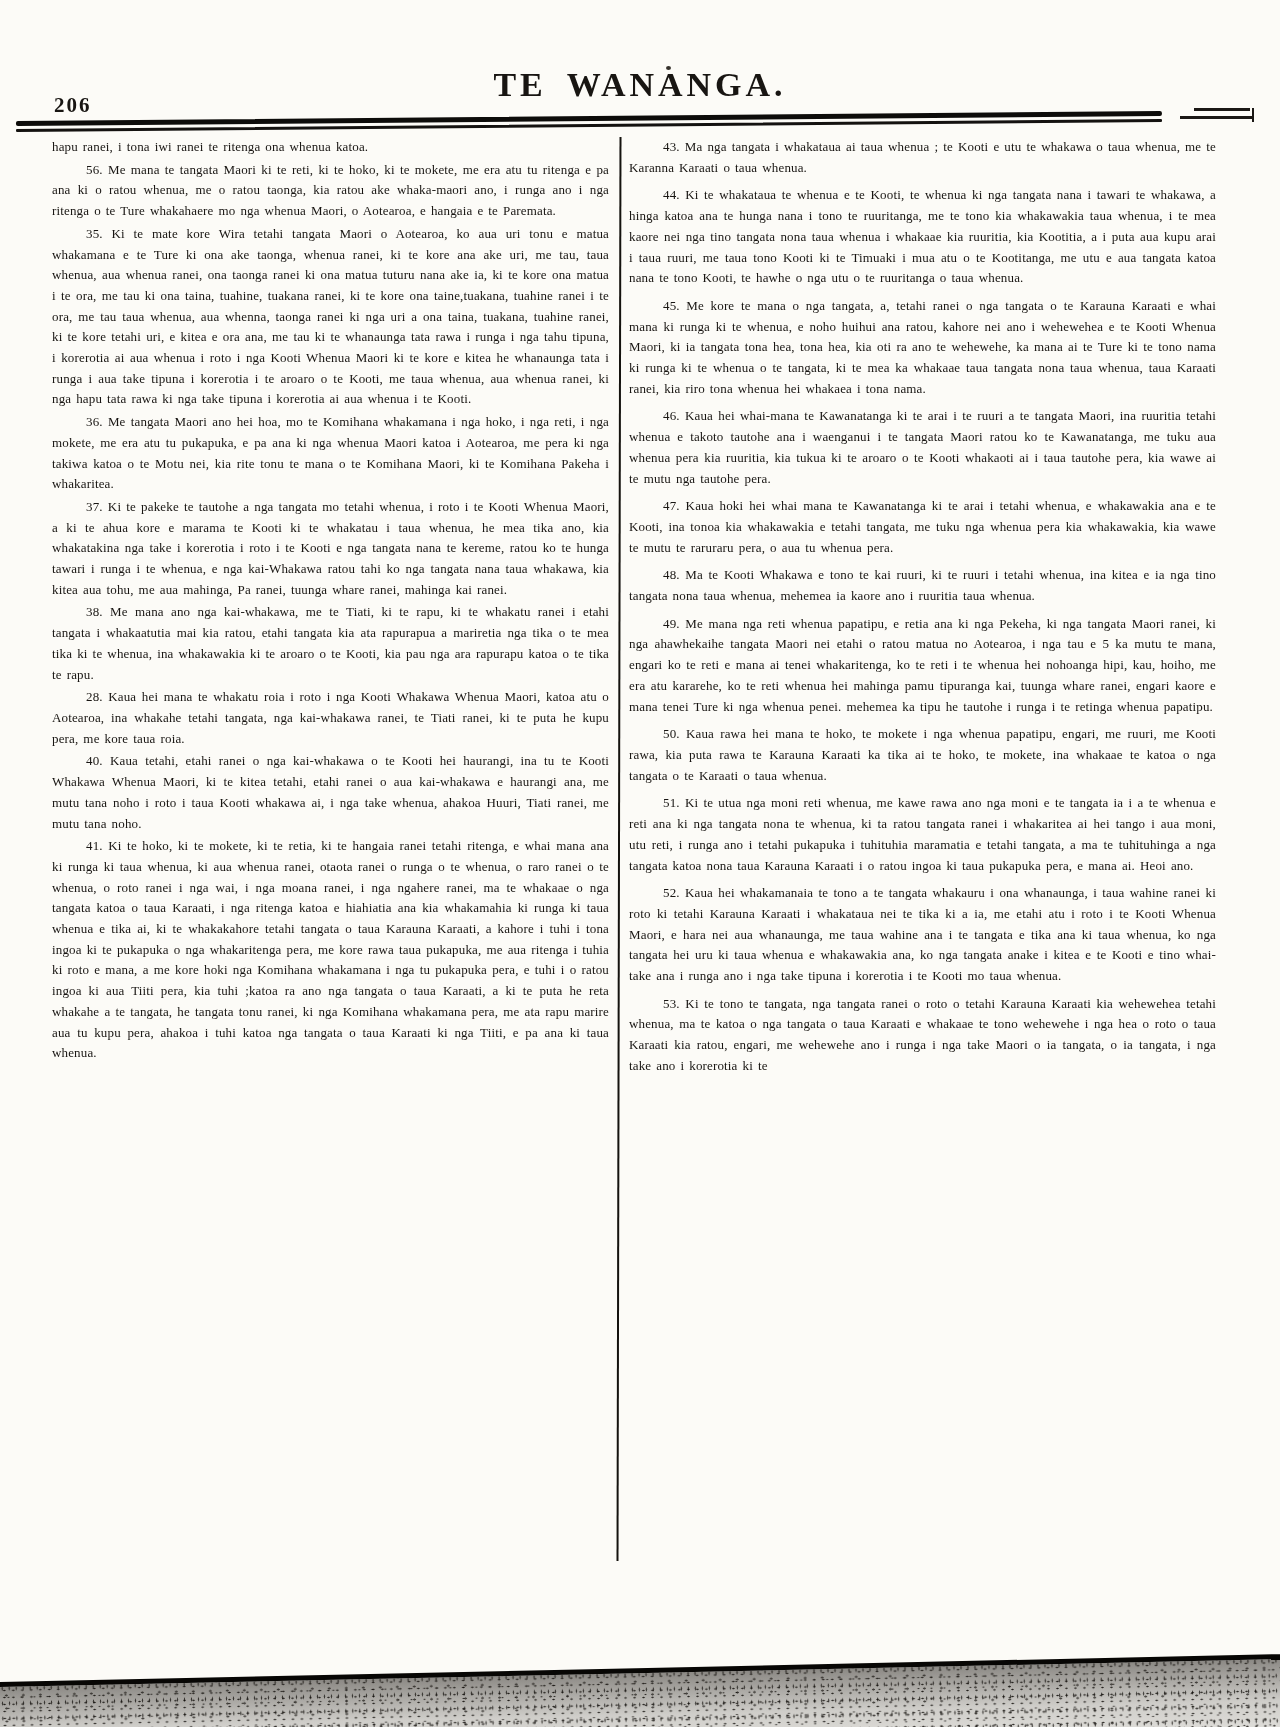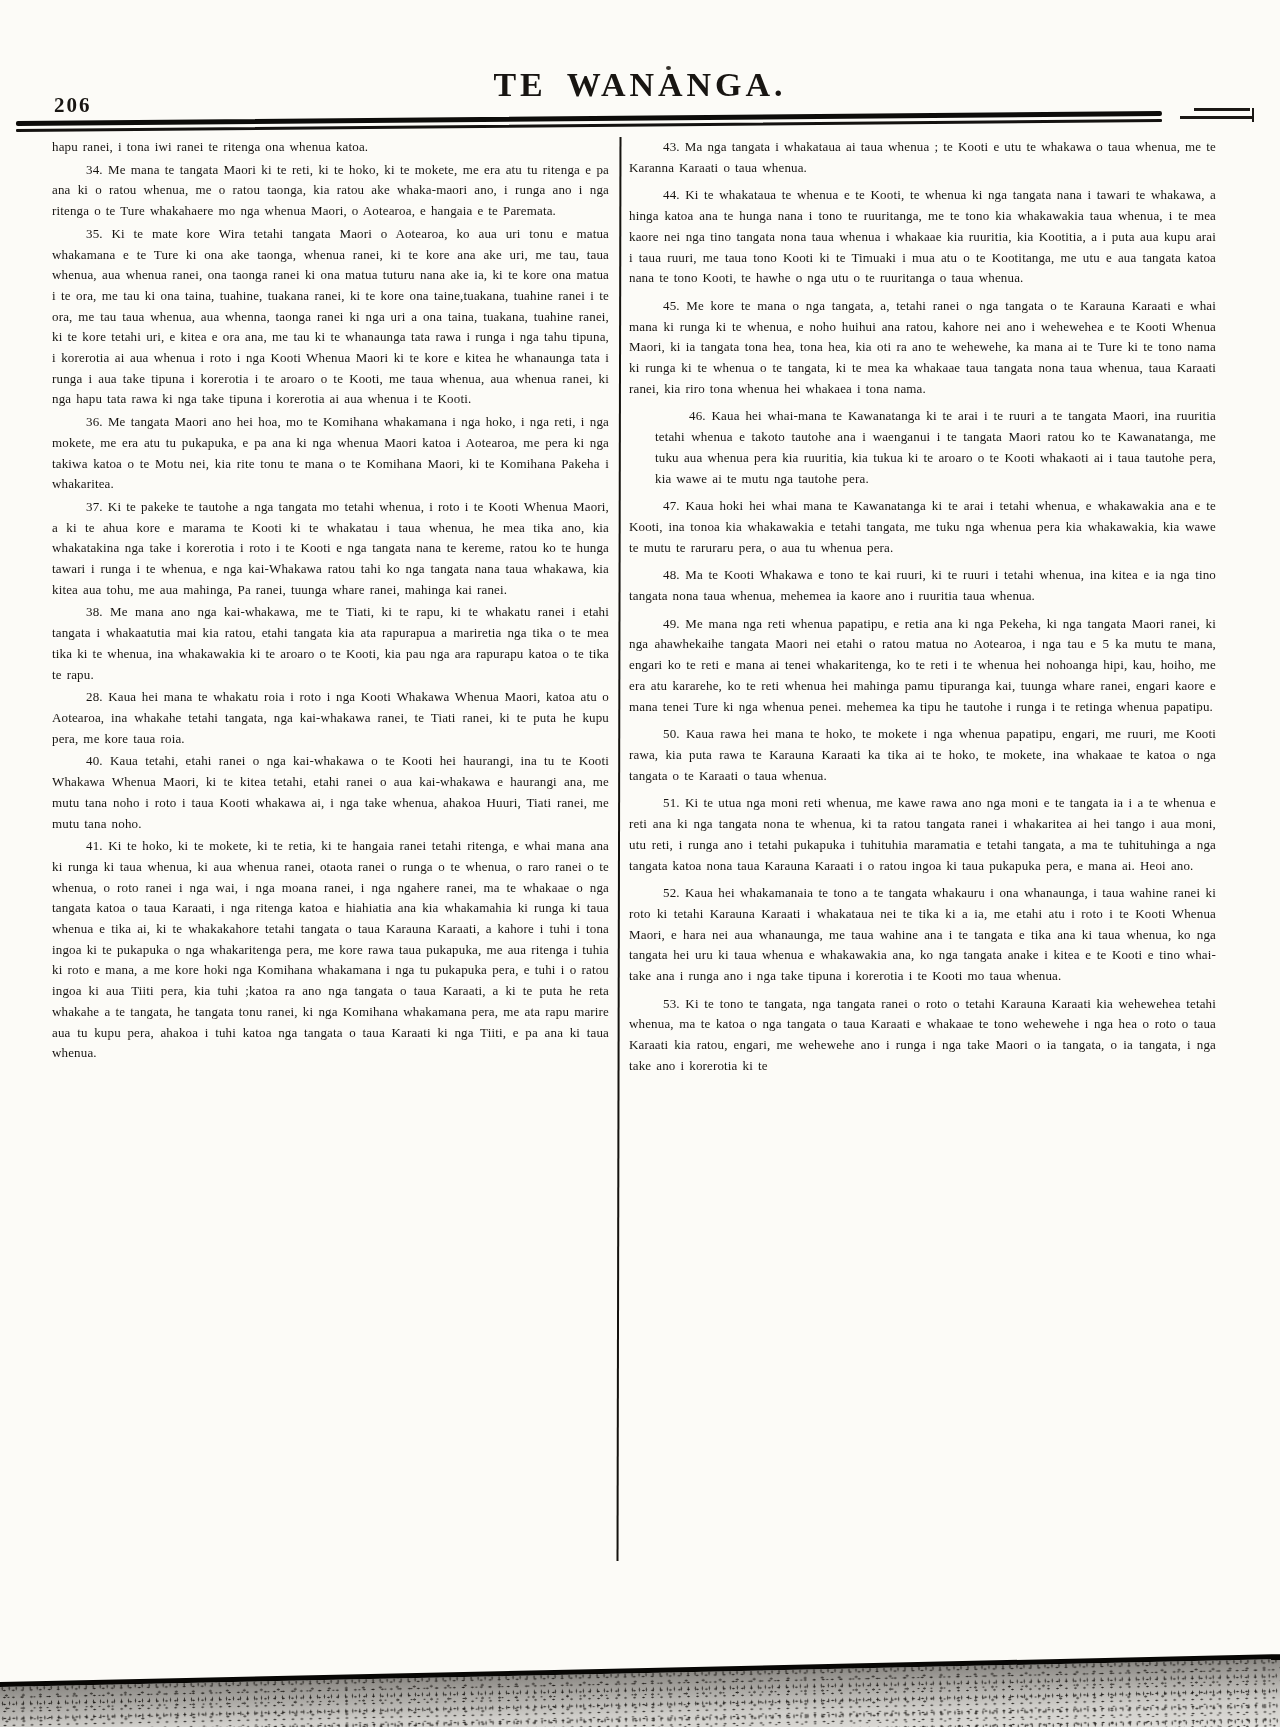--- a/index.html
+++ b/index.html
@@ -60,21 +60,21 @@
     letter-spacing:0.15px;
     word-spacing:1.6px;
   }
   p.doc-par.no-indent { text-indent:0; }
   .col-left  p.doc-par + p.doc-par { margin-top:2px; }
   .col-right p.doc-par + p.doc-par { margin-top:7px; }
   .col-left  p.doc-par:nth-of-type(3) { margin-top:10px; }  
   .col-left  p.doc-par:nth-of-type(5) { margin-top:5px; }   
   .col-right p.doc-par:nth-of-type(2) { margin-top:12px; }  
   .col-right p.doc-par:nth-of-type(3) { margin-top:12px; }  
-  .col-right p.doc-par:nth-of-type(4) { margin-top:12px;margin-left:26px; }  
+  .col-right p.doc-par:nth-of-type(4) { margin-top:12px; }  
 
   
   .scan-band {
     position:absolute; left:-26px; top:1668px;
     width:1344px; height:140px;
     transform:rotate(-1.25deg); transform-origin:center;
     border-top:5px solid #070604;
     background-image:
       linear-gradient(to bottom, rgba(28,24,19,0.50), rgba(28,24,19,0.20) 30%, rgba(28,24,19,0.08) 65%, rgba(28,24,19,0.14)),
       radial-gradient(rgba(12,10,7,0.90) 0.8px, transparent 1.4px),
@@ -102,21 +102,21 @@
     <div class="dash1"></div>
     <div class="dash2"></div>
     <div class="tick"></div>
   </div>
 
   <div class="text-block">
     <div class="col-left">
 
         <p class="doc-par no-indent">hapu ranei, i tona iwi ranei te ritenga ona whenua katoa.</p>
 
-        <p class="doc-par">34. Me mana te tangata Maori ki te reti, ki te hoko, ki te mokete, me era atu tu ritenga e pa ana ki o ratou whenua, me o ratou taonga, kia ratou ake whaka-maori ano, i runga ano i nga ritenga o te Ture whakahaere mo nga whenua Maori, o Aotearoa, e hangaia e te Paremata.</p>
+        <p class="doc-par">56. Me mana te tangata Maori ki te reti, ki te hoko, ki te mokete, me era atu tu ritenga e pa ana ki o ratou whenua, me o ratou taonga, kia ratou ake whaka-maori ano, i runga ano i nga ritenga o te Ture whakahaere mo nga whenua Maori, o Aotearoa, e hangaia e te Paremata.</p>
 
         <p class="doc-par">35. Ki te mate kore Wira tetahi tangata Maori o Aotearoa, ko aua uri tonu e matua whakamana e te Ture ki ona ake taonga, whenua ranei, ki te kore ana ake uri, me tau, taua whenua, aua whenua ranei, ona taonga ranei ki ona matua tuturu nana ake ia, ki te kore ona matua i te ora, me tau ki ona taina, tuahine, tuakana ranei, ki te kore ona taine,tuakana, tuahine ranei i te ora, me tau taua whenua, aua whenna, taonga ranei ki nga uri a ona taina, tuakana, tuahine ranei, ki te kore tetahi uri, e kitea e ora ana, me tau ki te whanaunga tata rawa i runga i nga tahu tipuna, i korerotia ai aua whenua i roto i nga Kooti Whenua Maori ki te kore e kitea he whanaunga tata i runga i aua take tipuna i korerotia i te aroaro o te Kooti, me taua whenua, aua whenua ranei, ki nga hapu tata rawa ki nga take tipuna i korerotia ai aua whenua i te Kooti.</p>
 
         <p class="doc-par">36. Me tangata Maori ano hei hoa, mo te Komihana whakamana i nga hoko, i nga reti, i nga mokete, me era atu tu pukapuka, e pa ana ki nga whenua Maori katoa i Aotearoa, me pera ki nga takiwa katoa o te Motu nei, kia rite tonu te mana o te Komihana Maori, ki te Komihana Pakeha i whakaritea.</p>
 
         <p class="doc-par">37. Ki te pakeke te tautohe a nga tangata mo tetahi whenua, i roto i te Kooti Whenua Maori, a ki te ahua kore e marama te Kooti ki te whakatau i taua whenua, he mea tika ano, kia whakatakina nga take i korerotia i roto i te Kooti e nga tangata nana te kereme, ratou ko te hunga tawari i runga i te whenua, e nga kai-Whakawa ratou tahi ko nga tangata nana taua whakawa, kia kitea aua tohu, me aua mahinga, Pa ranei, tuunga whare ranei, mahinga kai ranei.</p>
 
         <p class="doc-par">38. Me mana ano nga kai-whakawa, me te Tiati, ki te rapu, ki te whakatu ranei i etahi tangata i whakaatutia mai kia ratou, etahi tangata kia ata rapurapua a mariretia nga tika o te mea tika ki te whenua, ina whakawakia ki te aroaro o te Kooti, kia pau nga ara rapurapu katoa o te tika te rapu.</p>
 
         <p class="doc-par">28. Kaua hei mana te whakatu roia i roto i nga Kooti Whakawa Whenua Maori, katoa atu o Aotearoa, ina whakahe tetahi tangata, nga kai-whakawa ranei, te Tiati ranei, ki te puta he kupu pera, me kore taua roia.</p>

